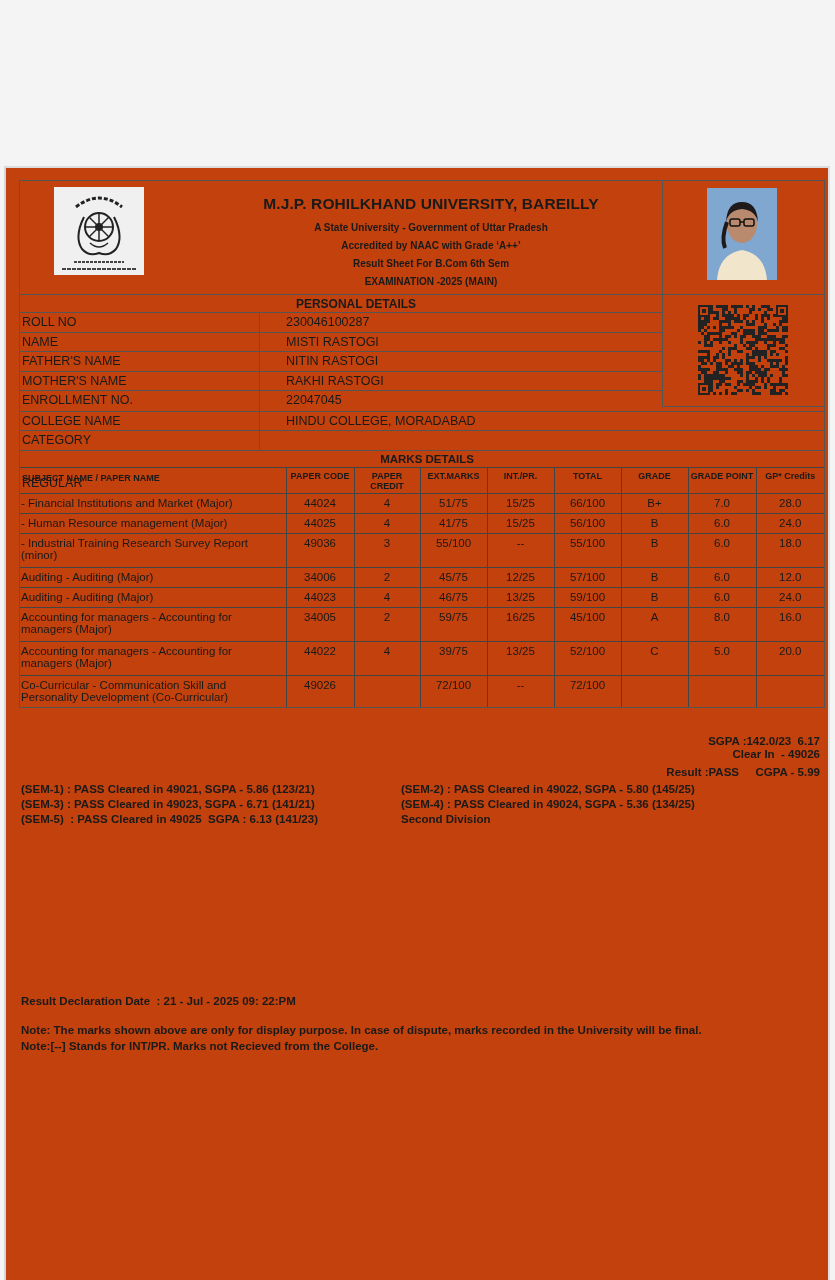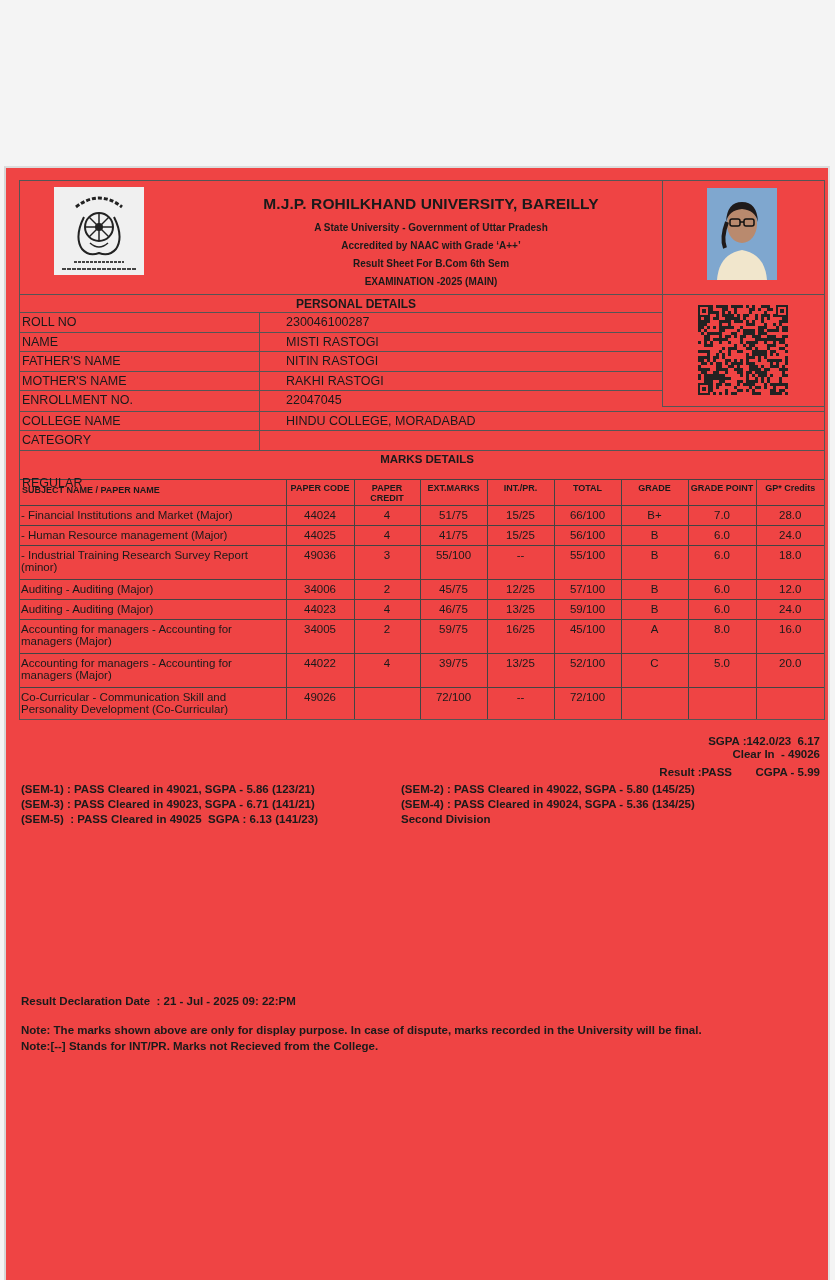--- a/index.html
+++ b/index.html
@@ -1,40 +1,40 @@
 <!DOCTYPE html>
 <html><head>
   <meta charset="utf-8">
   <style>
     * { box-sizing: border-box; margin: 0; padding: 0; }
     html, body { width: 835px; height: 1280px; background: #f4f4f4; overflow: hidden; }
     body { font-family: "Liberation Sans", sans-serif; color: #1a1a1a; position: relative; }
     .sheet {
       position: absolute; left: 4px; top: 166px; width: 826px; height: 1114px;
-      background: #ef4444; border-left: 2px solid #d6d6d6; border-top: 2px solid #dcdcdc; border-right: 2px solid #e2e2e2;
+      background: #c2410c; border-left: 2px solid #d6d6d6; border-top: 2px solid #dcdcdc; border-right: 2px solid #e2e2e2;
     }
     .frame { position: absolute; left: 13px; top: 12px; width: 806px; border: 1px solid #555; }
     .hdr { display: flex; height: 114px; border-bottom: 1px solid #555; }
     .logo-cell { width: 240px; position: relative; }
     .logo { position: absolute; left: 34px; top: 6px; width: 90px; height: 88px; background: #f0f0f0; }
     .title-cell { flex: 1; text-align: center; padding-top: 14px; position: relative; left: -30px; }
     .uni-name { font-size: 15.5px; font-weight: bold; letter-spacing: 0.1px; margin-bottom: 6px; }
     .sub { font-size: 10px; font-weight: bold; line-height: 18px; }
     .photo-cell { width: 162px; border-left: 1px solid #555; position: relative; }
     .photo { position: absolute; left: 44px; top: 7px; width: 70px; height: 92px; background: #7ea8cf; overflow: hidden; }
     .personal { display: flex; border-bottom: 1px solid #555; }
     .personal-left { flex: 1; }
     .pd-title { font-size: 12px; font-weight: bold; text-align: center; height: 18px; line-height: 18px; border-bottom: 1px solid #555; padding-left: 30px; }
     .pd-row { display: flex; height: 19.5px; line-height: 19px; font-size: 12.5px; border-bottom: 1px solid #555; gap: 24px; }
     .pd-row:last-child { border-bottom: none; }
     .pd-label { width: 240px; padding-left: 2px; border-right: 1px solid #555; }
     .pd-value { flex: 1; padding-left: 2px; }
     .qr-cell { width: 162px; border-left: 1px solid #555; position: relative; height: 112px; align-self: flex-start; border-bottom: 1px solid #555;}
     .qr { position: absolute; left: 35px; top: 10px; width: 90px; height: 90px; }
-    .md-title { font-size: 11.5px; font-weight: bold; text-align: center; height: 28px; line-height: 16px; padding-left: 10px; }
+    .md-title { font-size: 11.5px; font-weight: bold; text-align: center; height: 16px; line-height: 16px; padding-left: 10px; }
     table.marks { width: 100%; border-collapse: collapse; font-size: 11.5px; }
     table.marks th { font-size: 9px; font-weight: bold; border: 1px solid #444; vertical-align: top; line-height: 10px; padding: 3px 1px 2px; height: 25px; }
     table.marks th.subj { text-align: left; padding-left: 2px; padding-top: 5px; }
     table.marks td { border: 1px solid #444; vertical-align: top; text-align: center; padding-top: 3px; line-height: 12px; }
     table.marks td.subj { text-align: left; padding-left: 1px; }
     table.marks tr { border-left: none; }
     table.marks tr > *:first-child { border-left: none; }
     table.marks tr > *:last-child { border-right: none; }
     table.marks tbody tr:last-child td { border-bottom: none; }
     .txt { position: absolute; font-size: 11.5px; font-weight: bold; white-space: pre; margin-top: 25px; }
@@ -669,21 +669,21 @@
             <td></td>
             <td></td>
             <td></td>
           </tr>
         </tbody>
     </table>
   </div>
 
   <div class="txt" style="right:8px; top:542px; text-align:right;">SGPA :142.0/23  6.17</div>
   <div class="txt" style="right:8px; top:555px; text-align:right;">Clear In  - 49026</div>
-  <div class="txt" style="right:96px; top:573px;">Result :PASS</div>
+  <div class="txt" style="right:89px; top:573px;">Result :PASS</div>
   <div class="txt" style="right:8px; top:573px;">CGPA - 5.99</div>
 
   <div class="txt" style="left:15px; top:590px;">(SEM-1) : PASS Cleared in 49021, SGPA - 5.86 (123/21)</div>
   <div class="txt" style="left:15px; top:605px;">(SEM-3) : PASS Cleared in 49023, SGPA - 6.71 (141/21)</div>
   <div class="txt" style="left:15px; top:620px;">(SEM-5)  : PASS Cleared in 49025  SGPA : 6.13 (141/23)</div>
 
   <div class="txt" style="left:395px; top:590px;">(SEM-2) : PASS Cleared in 49022, SGPA - 5.80 (145/25)</div>
   <div class="txt" style="left:395px; top:605px;">(SEM-4) : PASS Cleared in 49024, SGPA - 5.36 (134/25)</div>
   <div class="txt" style="left:395px; top:620px;">Second Division</div>
 

